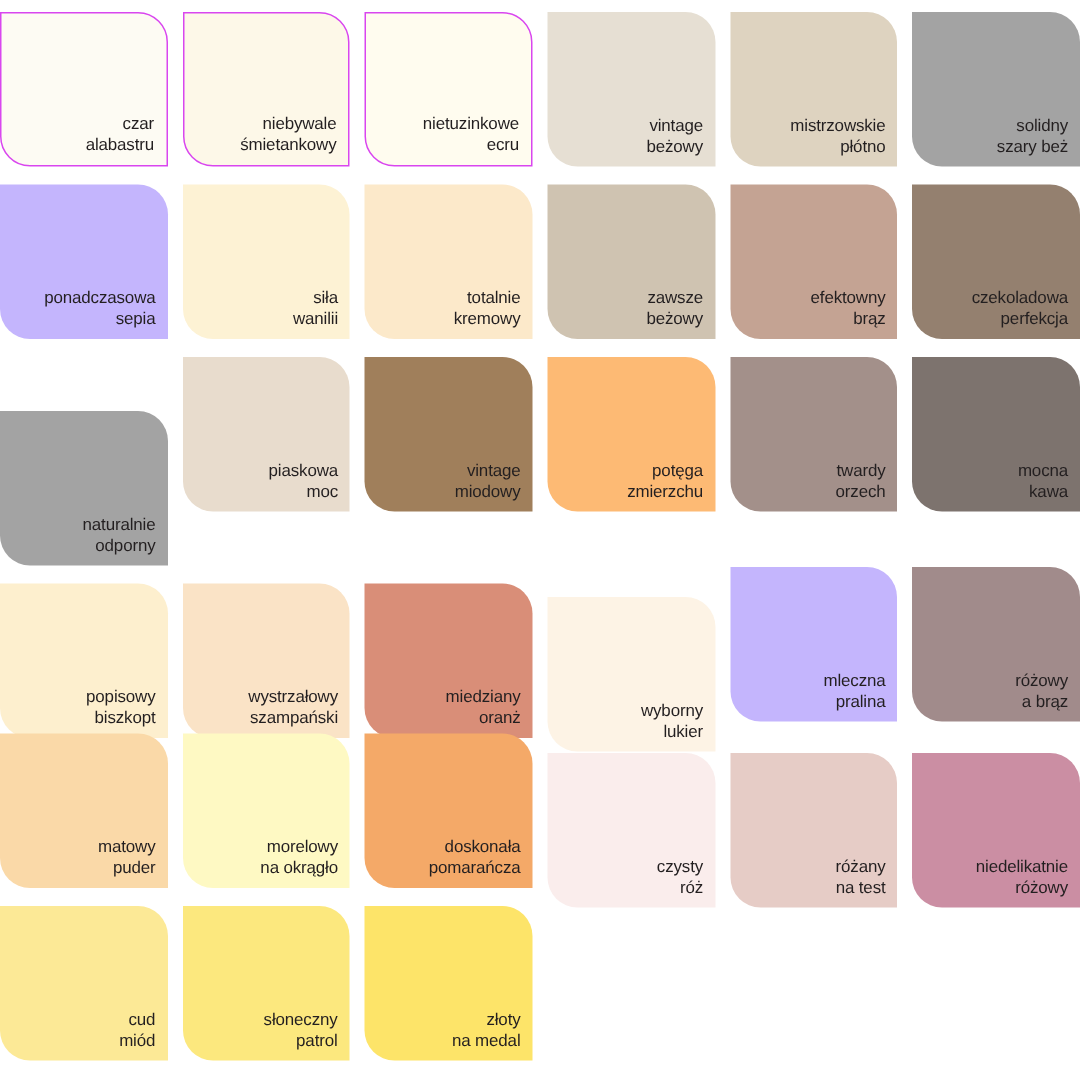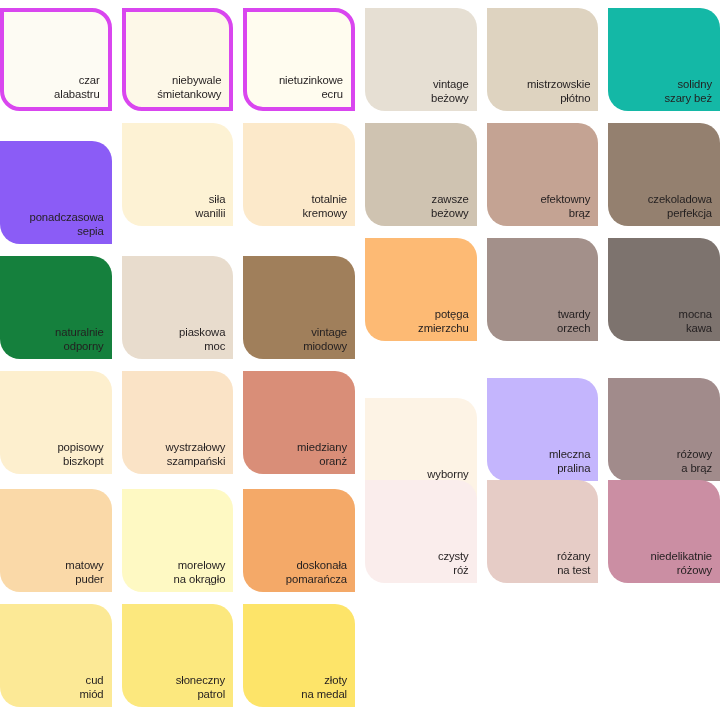--- a/index.html
+++ b/index.html
@@ -56,21 +56,21 @@
     text-align: right;
     font-size: 11.3px;
     line-height: 13.4px;
     color: #231f20;
     letter-spacing: -0.1px;
     white-space: pre-line;
     word-break: normal;
   }
   
   .swatch.outlined {
-    border: 4px solid #d946ef;
+    border: 1px solid #d946ef;
   }
 </style>
 </head>
 <body>
 
 <div id="palette-page">
   <div class="panel" id="panel-left">
       <div class="group" style="top: 8px;">
         <div class="row">
           <div class="swatch outlined" style="background: rgb(253, 251, 243);">
@@ -80,35 +80,35 @@
           <div class="swatch outlined" style="background: rgb(253, 248, 232);">
             <div class="swatch-label">niebywale
 śmietankowy</div>
           </div>
           <div class="swatch outlined" style="background: rgb(255, 252, 239);">
             <div class="swatch-label">nietuzinkowe
 ecru</div>
           </div>
         </div>
         <div class="row">
-          <div class="swatch" style="background: #8b5cf6; margin-top: 18px;">
+          <div class="swatch" style="background: #c4b5fd;">
             <div class="swatch-label">ponadczasowa
 sepia</div>
           </div>
           <div class="swatch" style="background: rgb(253, 242, 212);">
             <div class="swatch-label">siła
 wanilii</div>
           </div>
           <div class="swatch" style="background: rgb(252, 233, 202);">
             <div class="swatch-label">totalnie
 kremowy</div>
           </div>
         </div>
         <div class="row">
-          <div class="swatch" style="background: #15803d;">
+          <div class="swatch" style="background: #a3a3a3; margin-top: 36px;">
             <div class="swatch-label">naturalnie
 odporny</div>
           </div>
           <div class="swatch" style="background: rgb(232, 220, 205);">
             <div class="swatch-label">piaskowa
 moc</div>
           </div>
           <div class="swatch" style="background: rgb(160, 127, 91);">
             <div class="swatch-label">vintage
 miodowy</div>
@@ -164,21 +164,21 @@
       <div class="group" style="top: 8px;">
         <div class="row">
           <div class="swatch" style="background: rgb(230, 223, 211);">
             <div class="swatch-label">vintage
 beżowy</div>
           </div>
           <div class="swatch" style="background: rgb(222, 211, 192);">
             <div class="swatch-label">mistrzowskie
 płótno</div>
           </div>
-          <div class="swatch" style="background: #14b8a6;">
+          <div class="swatch" style="background: #a3a3a3;">
             <div class="swatch-label">solidny
 szary beż</div>
           </div>
         </div>
         <div class="row">
           <div class="swatch" style="background: rgb(207, 195, 177);">
             <div class="swatch-label">zawsze
 beżowy</div>
           </div>
           <div class="swatch" style="background: rgb(196, 163, 147);">
@@ -214,21 +214,21 @@
           <div class="swatch" style="background: #c4b5fd;">
             <div class="swatch-label">mleczna
 pralina</div>
           </div>
           <div class="swatch" style="background: rgb(161, 139, 139);">
             <div class="swatch-label">różowy
 a brąz</div>
           </div>
         </div>
       </div>
-      <div class="group" style="top: 480px;">
+      <div class="group" style="top: 502px;">
         <div class="row">
           <div class="swatch" style="background: rgb(250, 237, 236);">
             <div class="swatch-label">czysty
 róż</div>
           </div>
           <div class="swatch" style="background: rgb(230, 204, 198);">
             <div class="swatch-label">różany
 na test</div>
           </div>
           <div class="swatch" style="background: rgb(203, 142, 163);">

